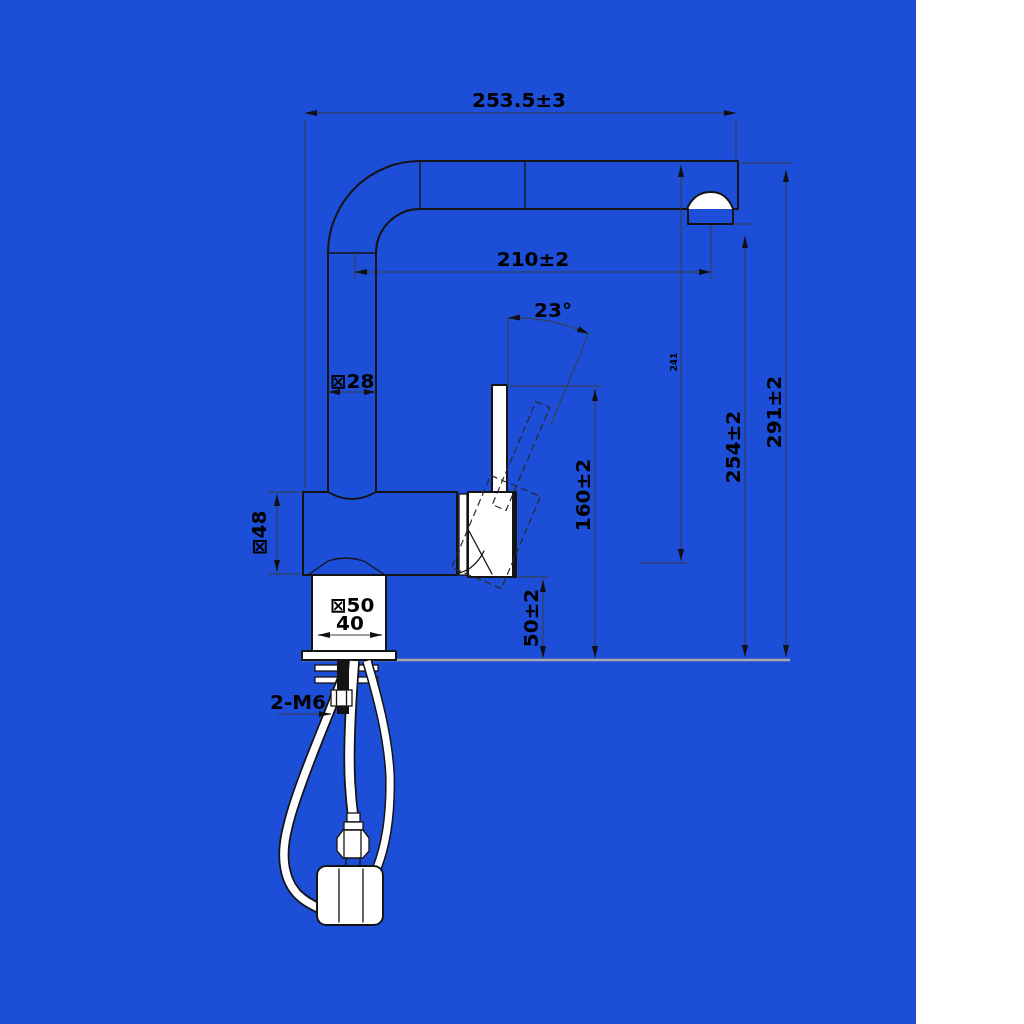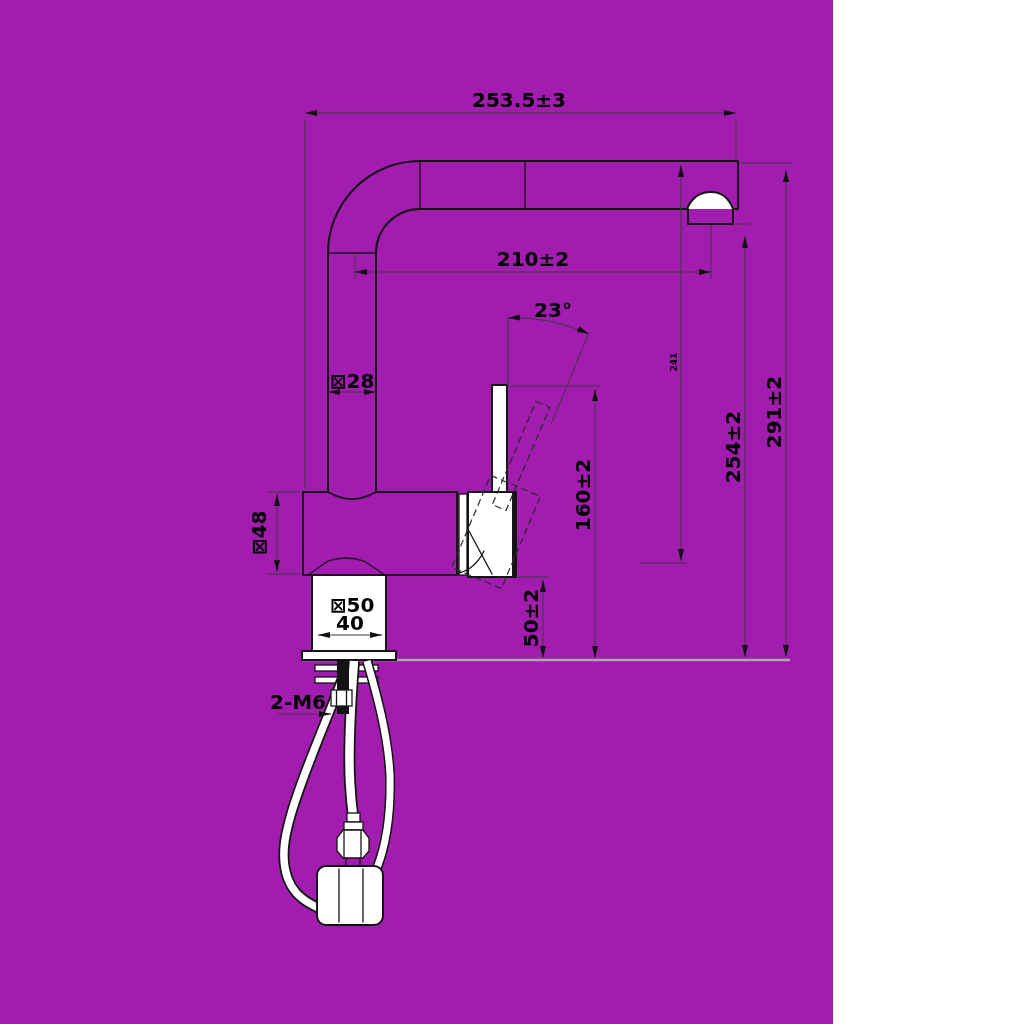--- a/index.html
+++ b/index.html
@@ -1,16 +1,16 @@
 <!DOCTYPE html>
 <html><head>
 <meta charset="utf-8">
 <style>
   html,body{margin:0;padding:0;background:#ffffff;}
-  #canvas{width:833px;height:1024px;position:relative;background:#a21caf;overflow:hidden;}
+  #canvas{width:916px;height:1024px;position:relative;background:#1d4ed8;overflow:hidden;}
   svg{position:absolute;top:0;left:0;}
   .obj{stroke:#141414;stroke-width:2;fill:none;stroke-linecap:round;stroke-linejoin:round;}
   .objthin{stroke:#141414;stroke-width:1.3;fill:none;stroke-linecap:round;}
   .wfill{fill:#ffffff;}
   .blk{fill:#141414;stroke:none;}
   .dim{stroke:#3c3c3c;stroke-width:1;fill:none;}
   .dash{stroke:#2a2a2a;stroke-width:1.2;fill:none;stroke-dasharray:7 4;}
   .deck{stroke:#aaaaaa;stroke-width:2.5;fill:none;}
   .hout{stroke:#141414;fill:none;stroke-linecap:butt;}
   .hin{stroke:#ffffff;fill:none;stroke-linecap:butt;}

